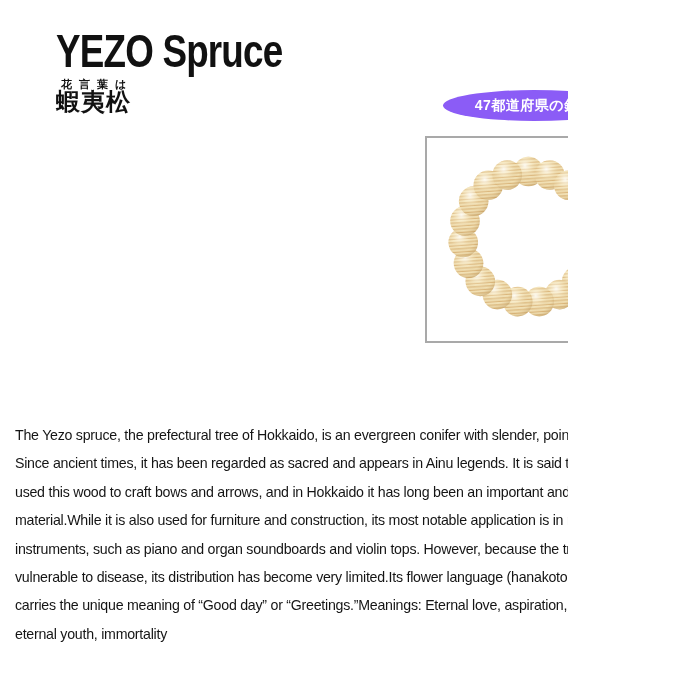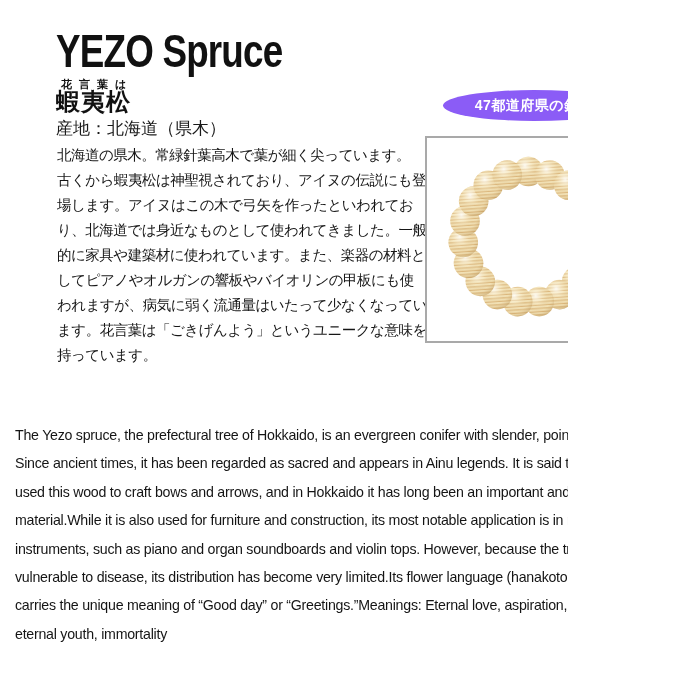--- a/index.html
+++ b/index.html
@@ -126,31 +126,21 @@
   }
 </style>
 </head>
 <body>
 
 <div class="page">
 
   <h1 class="title-en">YEZO Spruce</h1>
   <div class="furigana">花言葉は</div>
   <h2 class="title-ja">蝦夷松</h2>
-  <div class="origin">産地：北海道（県木）</div>
-
-  <div class="jp-body">北海道の県木。常緑針葉高木で葉が細く尖っています。
-古くから蝦夷松は神聖視されており、アイヌの伝説にも登
-場します。アイヌはこの木で弓矢を作ったといわれてお
-り、北海道では身近なものとして使われてきました。一般
-的に家具や建築材に使われています。また、楽器の材料と
-してピアノやオルガンの響板やバイオリンの甲板にも使
-われますが、病気に弱く流通量はいたって少なくなってい
-ます。花言葉は「ごきげんよう」というユニークな意味を
-持っています。</div>
+
 
   <div class="badge">
     <span>47都道府県の銘木</span>
   </div>
 
   <div class="photo-frame">
     <svg width="195" height="195" viewBox="0 0 195 195">
       <defs>
         <pattern id="grainPat" patternUnits="userSpaceOnUse" width="9" height="6.5" patternTransform="rotate(-4)">
           <rect width="9" height="6.5" fill="#f3e4ba"></rect>

